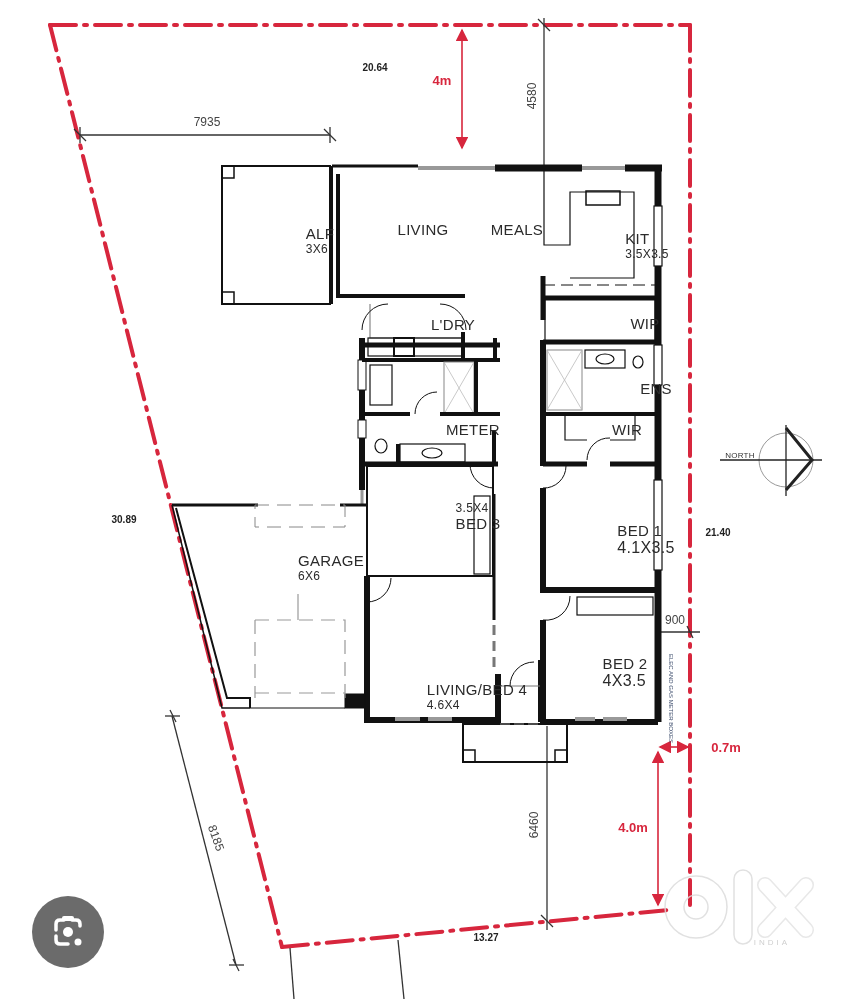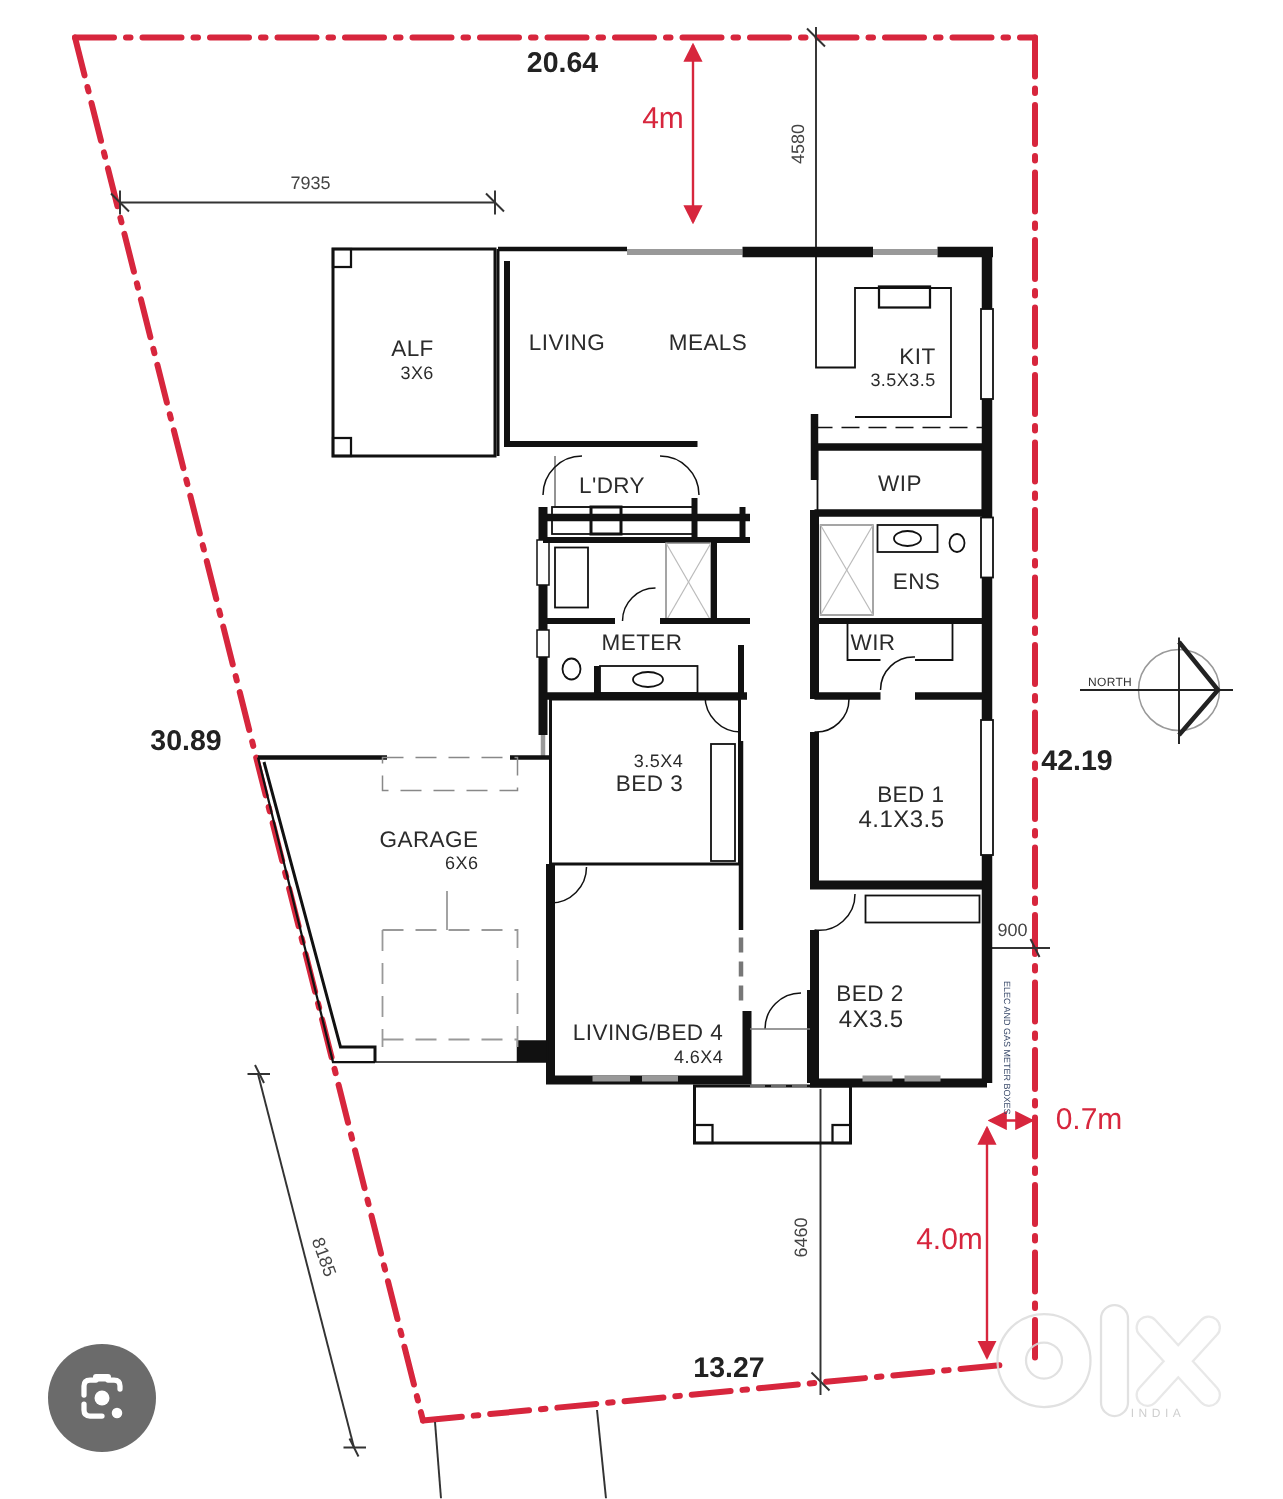--- a/index.html
+++ b/index.html
@@ -1,23 +1,23 @@
 <!DOCTYPE html>
 <html><head>
   <meta charset="utf-8">
   <style>
     html, body { margin: 0; padding: 0; background: #ffffff; }
     body { width: 855px; height: 999px; position: relative; overflow: hidden;
            font-family: "Liberation Sans", "DejaVu Sans", sans-serif; }
     svg { position: absolute; left: 0; top: 0; }
     .lbl { position: absolute; white-space: nowrap; color: #2b2b2b;
            font-family: "Liberation Sans", "DejaVu Sans", sans-serif; }
-    .room { font-size: 15px; letter-spacing: 0.3px; transform: translate(-50%, -50%); text-align: right; }
-    .bnd { font-size: 19px; font-weight: bold; color: #222; transform: translate(-50%, -50%); }
-    .red { font-size: 20px; font-weight: normal; color: #d7263d; transform: translate(-50%, -50%); }
+    .room { font-size: 15px; letter-spacing: 0.3px; transform: translate(-50%, -50%); text-align: left; margin-left: 45px; }
+    .bnd { font-size: 10px; font-weight: bold; color: #222; transform: translate(-50%, -50%); margin-top: 24px; }
+    .red { font-size: 13px; font-weight: bold; color: #d7263d; transform: translate(-50%, -50%); }
     .mm { font-size: 12px; color: #444; transform: translate(-50%, -50%); }
     .rot90 { transform: translate(-50%, -50%) rotate(-90deg); }
     .rot8185 { transform: translate(-50%, -50%) rotate(70deg); }
     .north { font-size: 8px; color: #333; transform: translate(-50%, -50%); letter-spacing: 0.2px; }
     .note { font-size: 6px; color: #3a4a6a; transform: translate(-50%, -50%) rotate(90deg); line-height: 7px; }
     .olx-text { font-size: 8px; letter-spacing: 3px; color: #cfcfcf; transform: translate(-50%, -50%); }
     .lens-btn { position: absolute; left: 32px; left: 32px; top: 896px; width: 72px; height: 72px;
                 border-radius: 50%; background: #6b6b6b; cursor: pointer; }
   </style>
 </head>
@@ -197,21 +197,21 @@
     <circle cx="696" cy="907" r="31"></circle>
     <circle cx="696" cy="907" r="12"></circle>
     <rect x="734" y="870" width="18" height="74" rx="9"></rect>
     <path d="M765,885 L806,930 M806,885 L765,930" stroke-width="16" stroke-linecap="round" stroke="#e4e4e4"></path>
     <path d="M765,885 L806,930 M806,885 L765,930" stroke-width="13" stroke-linecap="round" stroke="#fff"></path>
   </g>
 </svg>
 
 <div class="lbl bnd" style="left:375px;top:43px">20.64</div>
 <div class="lbl bnd" style="left:124px;top:495px">30.89</div>
-<div class="lbl bnd" style="left:718px;top:508px">42.19</div>
+<div class="lbl bnd" style="left:718px;top:508px">21.40</div>
 <div class="lbl bnd" style="left:486px;top:913px">13.27</div>
 
 <div class="lbl red" style="left:442px;top:80px">4m</div>
 <div class="lbl red" style="left:726px;top:747px">0.7m</div>
 <div class="lbl red" style="left:633px;top:827px">4.0m</div>
 
 <div class="lbl mm" style="left:207px;top:122px">7935</div>
 <div class="lbl mm rot90" style="left:532px;top:96px">4580</div>
 <div class="lbl mm rot90" style="left:534px;top:825px">6460</div>
 <div class="lbl mm rot8185" style="left:216px;top:838px">8185</div>

